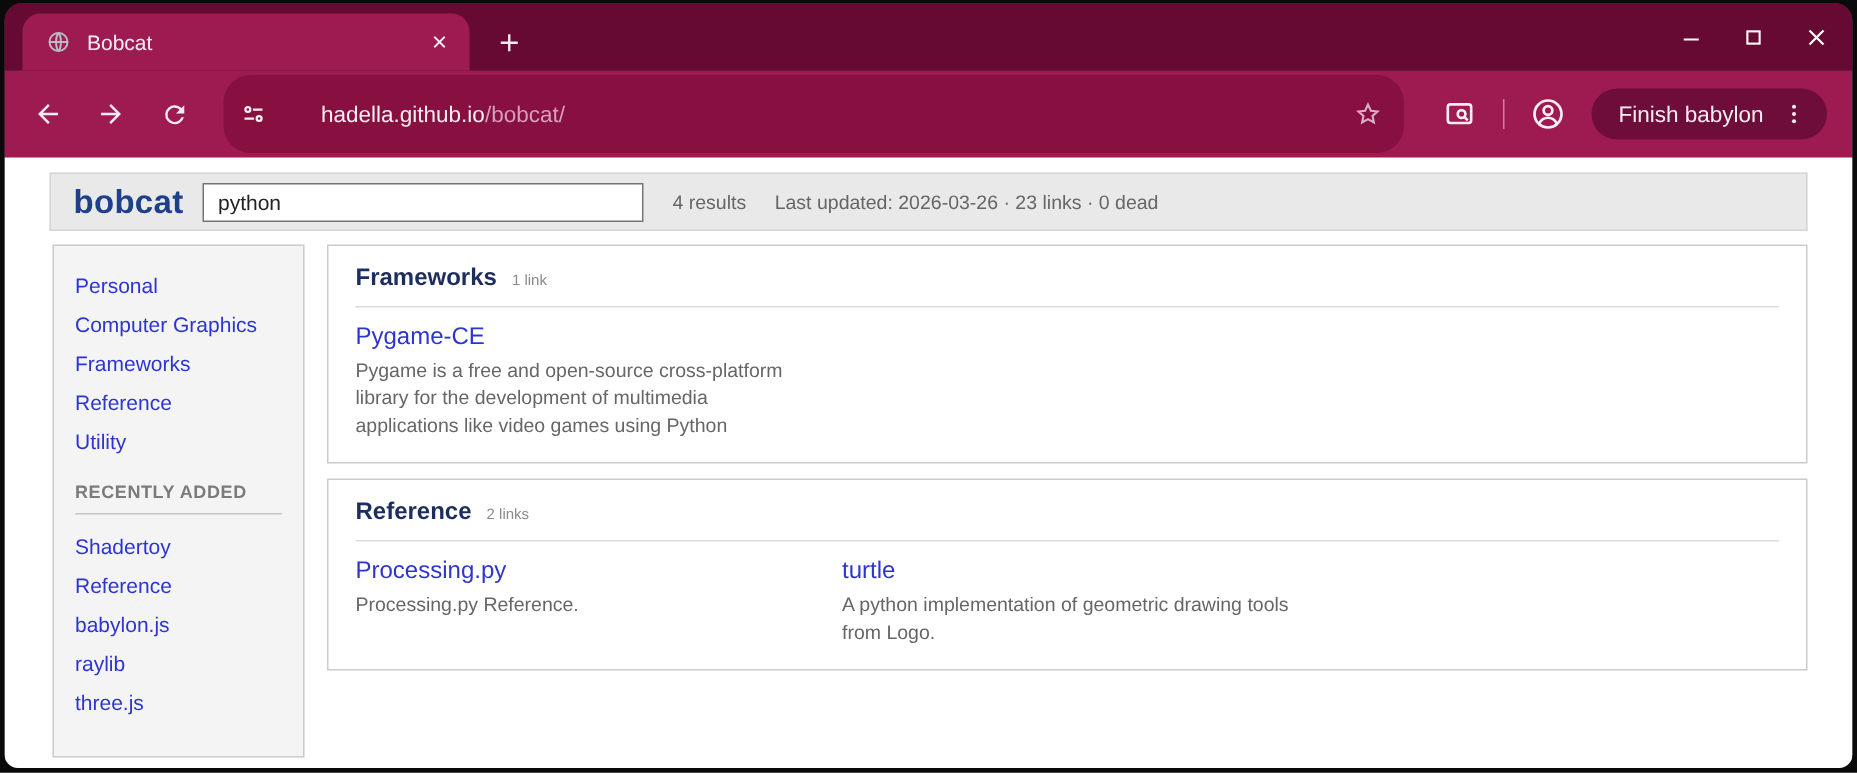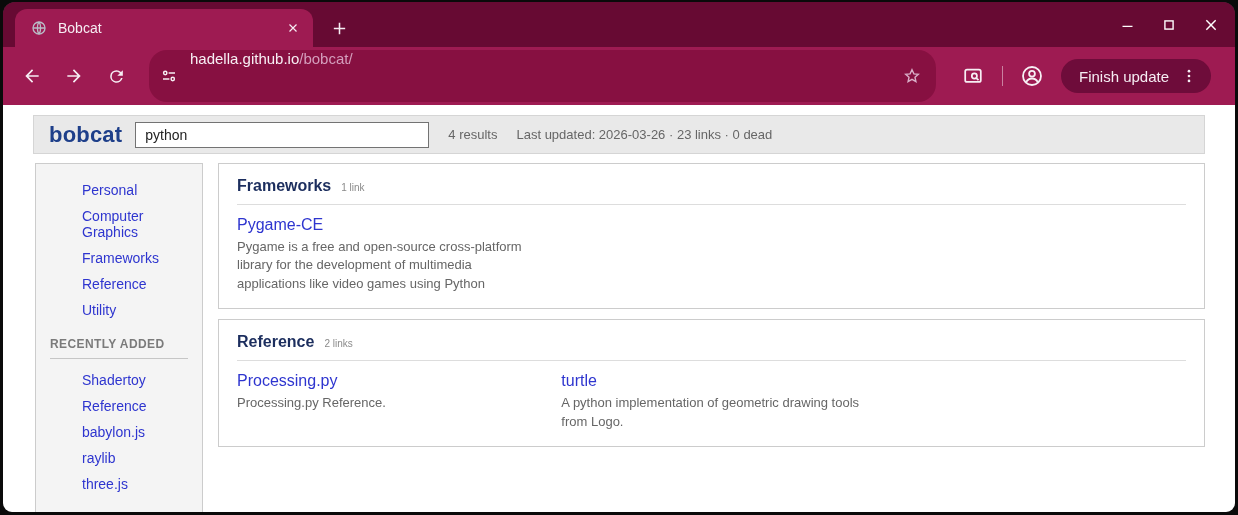--- a/index.html
+++ b/index.html
@@ -22,22 +22,22 @@
   .newtab { position:absolute; left:323px; top:13px; width:26px; height:26px; border-radius:50%; }
   .wincontrols { position:absolute; right:16px; top:0; height:45px;
                  display:flex; align-items:center; gap:26px; }
   .winbtn { width:16px; height:16px; }
 
   
   .toolbar { height:58px; background:#9e1b52; display:flex; align-items:center;
              padding:0 12px; flex:none; }
   .nav-btn { width:34px; height:34px; border-radius:50%; flex:none; margin-right:8px; }
   .addressbar { width:787px; height:52px; border-radius:18px; background:#871041;
-                display:flex; padding:0 14px 0 11px;
-                margin-left:8px; flex:none; cursor:text; }
+                display:flex; align-items:center; padding:0 14px 0 11px;
+                margin-left:8px; flex:none; cursor:text;gap:24px; }
   .url { font-size:15px; margin-left:12px; white-space:nowrap; }
   .url .host { color:#f7eff4; }
   .url .path { color:#d49ebc; }
   .ab-spacer { flex:1; }
   .tool-icon { width:30px; height:30px; flex:none; }
   .side-search { margin-left:22px; }
   .vsep { width:1px; height:20px; background:rgba(255,255,255,0.45); margin:0 14px; flex:none; }
   .update-pill { margin-left:14px; height:34px; border-radius:17px; background:#6e0c3a;
                  display:flex; align-items:center; padding:0 10px 0 18px; cursor:pointer; flex:none; }
   .update-label { color:#f6edf3; font-size:15px; }
@@ -54,21 +54,21 @@
   .results { margin-left:19px; color:#666; font-size:13px; }
   .status  { margin-left:19px; color:#666; font-size:13px; }
 
   .content { display:flex; margin:9px 30px 0 32px; gap:15px; align-items:flex-start; }
   .sidebar { width:168px; min-height:342px; background:#f4f4f4; border:1px solid #ccc;
              padding:13px 14px 16px; flex:none; }
   .side-title { font-size:12px; font-weight:bold; color:#7b7b7b; letter-spacing:0.4px;
                 padding-bottom:7px; border-bottom:1px solid #c6c6c6; margin-bottom:8px; }
   .side-title.second { margin-top:14px; }
   .side-link { display:block; color:#2e35cf; font-size:14px; padding:5px 0;
-               text-decoration:none; cursor:pointer;margin-left:32px; }
+               text-decoration:none; cursor:pointer; }
 
   .main { flex:1; display:flex; flex-direction:column; gap:10px; }
   .card { border:1px solid #ccc; background:#fff; padding:13px 18px 15px; }
   .card-head { display:flex; align-items:baseline; gap:10px; }
   .card-title { font-size:16px; font-weight:bold; color:#1c2e5e; }
   .card-count { font-size:10px; color:#8a8a8a; }
   .card hr { border:none; border-top:1px solid #ddd; margin:9px 0 11px; }
   .entries { display:grid; grid-template-columns:repeat(3, 1fr); column-gap:24px; }
   .entry-name { color:#2e35cf; font-size:16px; text-decoration:none; display:inline-block;
                 margin-bottom:4px; cursor:pointer; }
@@ -163,21 +163,21 @@
     <span class="vsep"></span>
     <span class="icon-btn tool-icon">
       <svg width="24" height="24" viewBox="0 0 24 24" fill="none" stroke="#f7eff4" stroke-width="1.8">
         <circle cx="12" cy="12" r="9"></circle>
         <circle cx="12" cy="9.7" r="2.9"></circle>
         <path d="M6.2 18.2c1.3-2.5 3.4-3.7 5.8-3.7s4.5 1.2 5.8 3.7"></path>
       </svg>
     </span>
 
     <div class="update-pill">
-      <span class="update-label">Finish update</span>
+      <span class="update-label">Finish babylon</span>
       <span class="icon-btn menu-dots">
         <svg width="18" height="18" viewBox="0 0 24 24" fill="#f6edf3">
           <circle cx="12" cy="5.5" r="1.8"></circle>
             <circle cx="12" cy="12" r="1.8"></circle>
             <circle cx="12" cy="18.5" r="1.8"></circle>
         </svg>
       </span>
     </div>
   </div>
 

